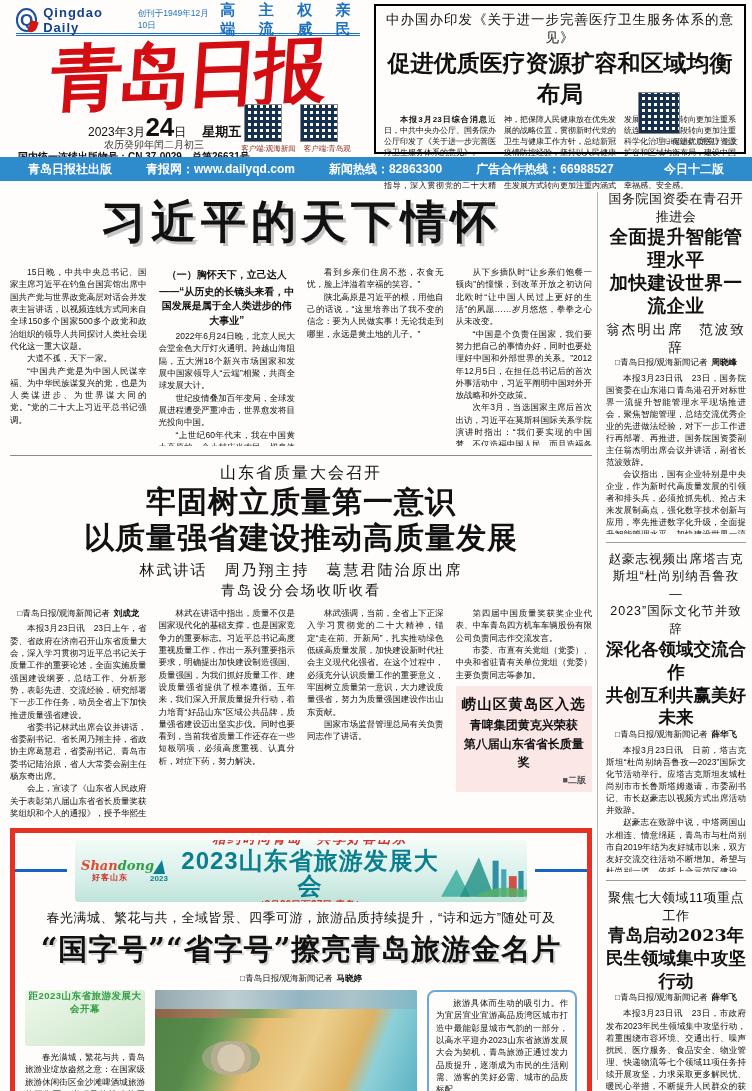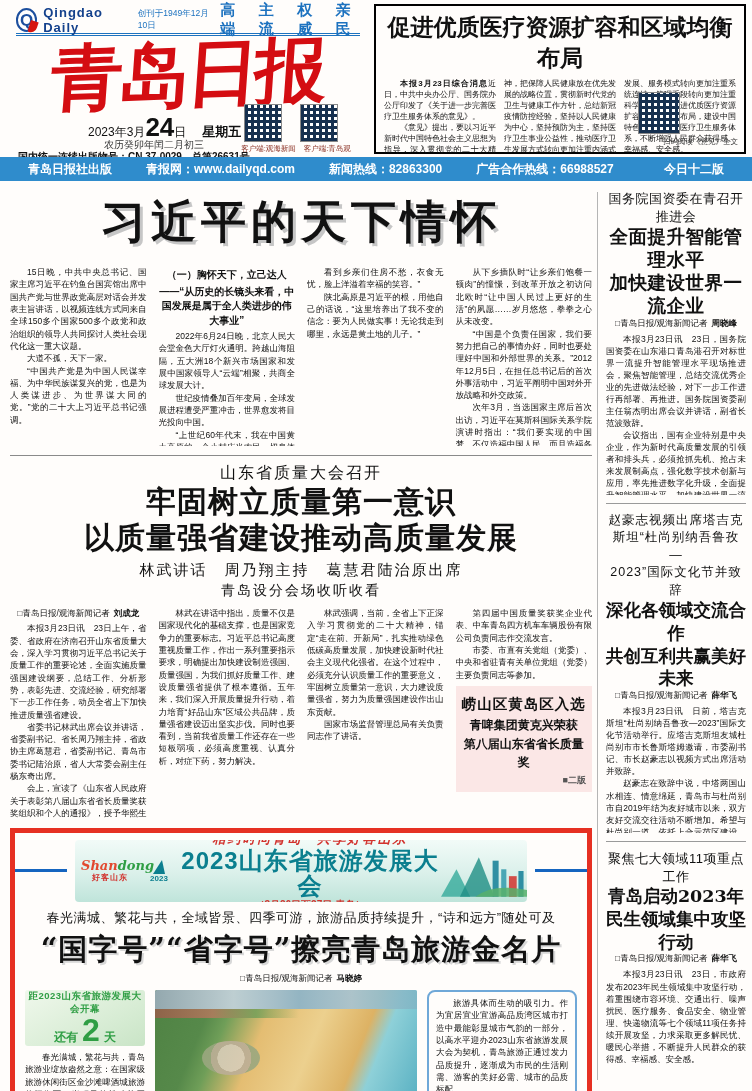--- a/index.html
+++ b/index.html
@@ -159,20 +159,21 @@
   <div id="lunar">农历癸卯年闰二月初三</div>
   <div id="issue">国内统一连续出版物号：CN 37-0029　总第26631号</div>
   <div id="mh-qr1" class="qr"></div>
   <div id="mh-qr2" class="qr"></div>
   <div id="qrlabels">
     <span>客户端:观海新闻</span>
     <span>客户端:青岛观</span>
   </div>
 
   <div id="medbox">
+    <div id="med-kicker">中办国办印发《关于进一步完善医疗卫生服务体系的意见》</div>
     <div id="med-headline" class="serif">促进优质医疗资源扩容和区域均衡布局</div>
     <div id="med-body">
       <p class="lead"><b>本报3月23日综合消息</b><span>近日，中共中央办公厅、国务院办公厅印发了《关于进一步完善医疗卫生服务体系的意见》。</span></p>
       <p>《意见》提出，要以习近平新时代中国特色社会主义思想为指导，深入贯彻党的二十大精神，把保障人民健康放在优先发展的战略位置，贯彻新时代党的卫生与健康工作方针，总结新冠疫情防控经验，坚持以人民健康为中心，坚持预防为主，坚持医疗卫生事业公益性，推动医疗卫生发展方式转向更加注重内涵式发展、服务模式转向更加注重系统连续、管理手段转向更加注重科学化治理，促进优质医疗资源扩容和区域均衡布局，建设中国特色优质高效的医疗卫生服务体系，不断增强人民群众获得感、幸福感、安全感。</p>
 
     </div>
     <div id="med-qr" class="qr"></div>
     <div id="med-qrcap">扫码阅读《意见》全文</div>
   </div>
 
@@ -272,23 +273,20 @@
           <path d="M40 60 Q60 44 100 52 L100 60 Z" fill="#57b06b" opacity="0.85"></path>
         </svg>
       </div>
       <div id="t-standfirst">春光满城、繁花与共，全域皆景、四季可游，旅游品质持续提升，“诗和远方”随处可及</div>
       <div id="t-headline" class="serif">“国字号”“省字号”擦亮青岛旅游金名片</div>
       <div class="byline" id="t-byline"><span>□青岛日报/观海新闻记者</span><b>马晓婷</b></div>
       <div id="t-row">
         <div id="t-c1">
           <div id="countdown">
             <div class="cd1">距2023山东省旅游发展大会开幕</div>
-            <div class="cdrow">
-              <span>还有</span><span class="cdnum">2</span><span>天</span>
-            </div>
           </div>
           <div class="txt">
               <p>春光满城，繁花与共，青岛旅游业绽放盎然之意：在国家级旅游休闲街区金沙滩啤酒城旅游休闲街区，半程马拉松鸣枪开跑；在国家体育旅游示范基地青岛奥帆中心，等候坐船的游人排起长队；在首批山东省景区化村庄城阳区惜福镇街道棉花村，樱桃花海中的游人如在画中……一座城的传统与现代、优雅与活力，在升腾的烟火气中挥散出无可比拟的活力。</p>
             </div>
         </div>
         <div id="t-c2">
           <div id="photo">
               <div class="plaza"></div>
             </div>
 
@@ -300,20 +298,21 @@
       </div>
     </div>
   </div>
 
   <div id="sidebar">
 
     <div>
       <div class="sb-kicker">国务院国资委在青召开推进会</div>
       <div class="sb-h serif">全面提升智能管理水平</div>
       <div class="sb-h serif">加快建设世界一流企业</div>
+      <div class="sb-sub">翁杰明出席　范波致辞</div>
       <div class="byline"><span>□青岛日报/观海新闻记者</span><b>周晓峰</b></div>
       <div class="sb-body" id="s1-body">
           <p>本报3月23日讯　23日，国务院国资委在山东港口青岛港召开对标世界一流提升智能管理水平现场推进会，聚焦智能管理，总结交流优秀企业的先进做法经验，对下一步工作进行再部署、再推进。国务院国资委副主任翁杰明出席会议并讲话，副省长范波致辞。</p>
           <p>会议指出，国有企业特别是中央企业，作为新时代高质量发展的引领者和排头兵，必须抢抓先机、抢占未来发展制高点，强化数字技术创新与应用，率先推进数字化升级，全面提升智能管理水平，加快建设世界一流企业。</p>
         </div>
     </div>
 
     <div class="sb-div"></div>
 
     <div>

